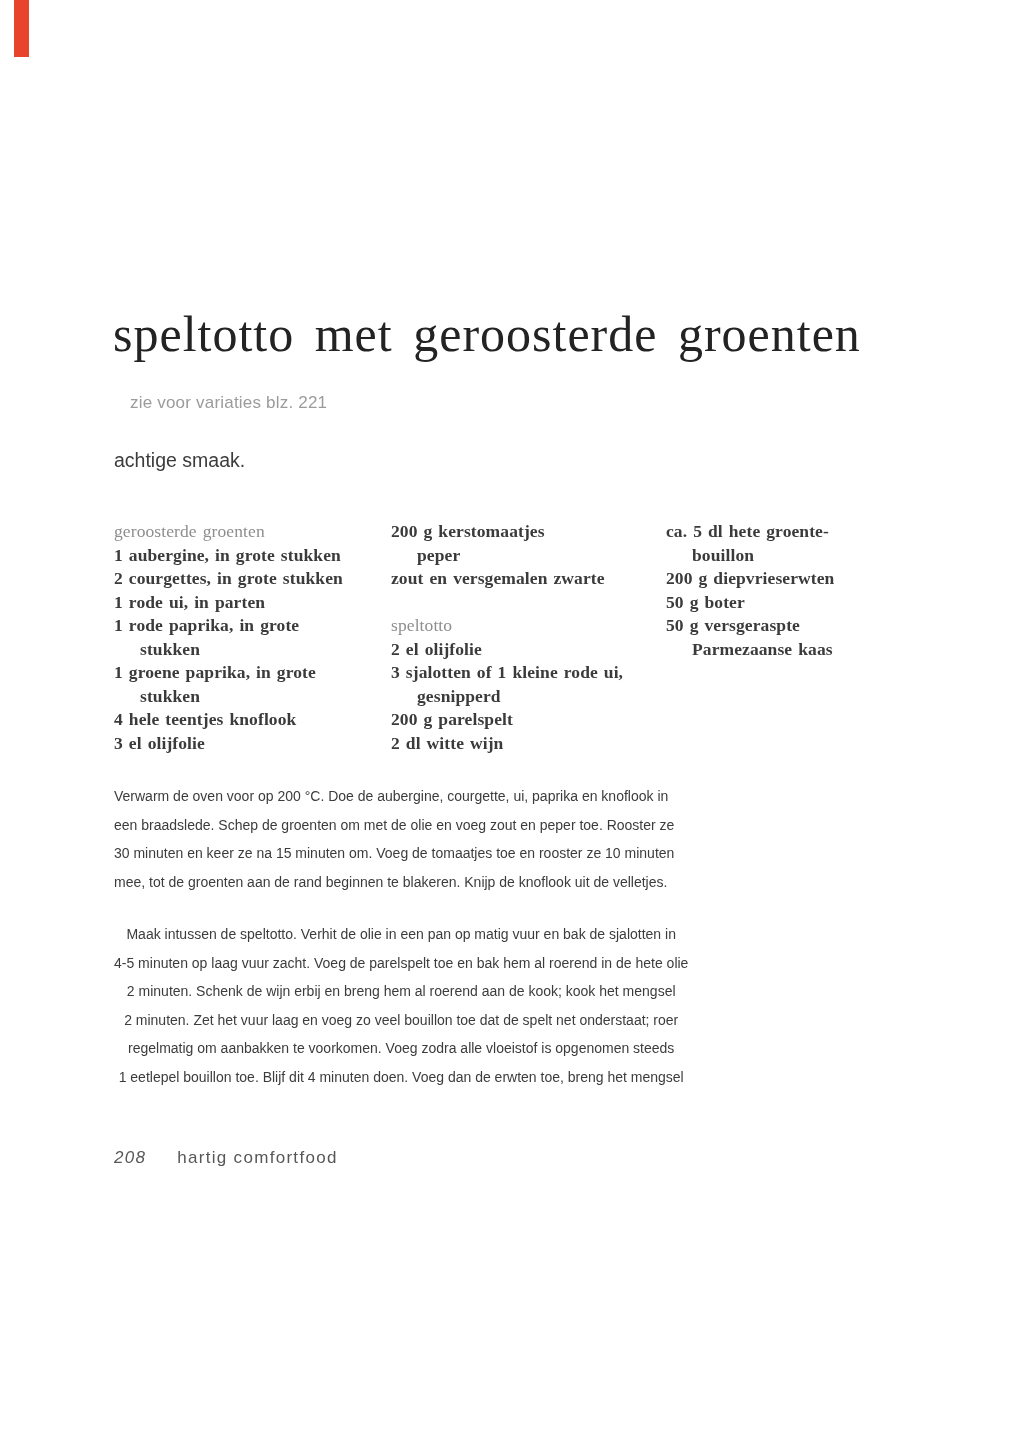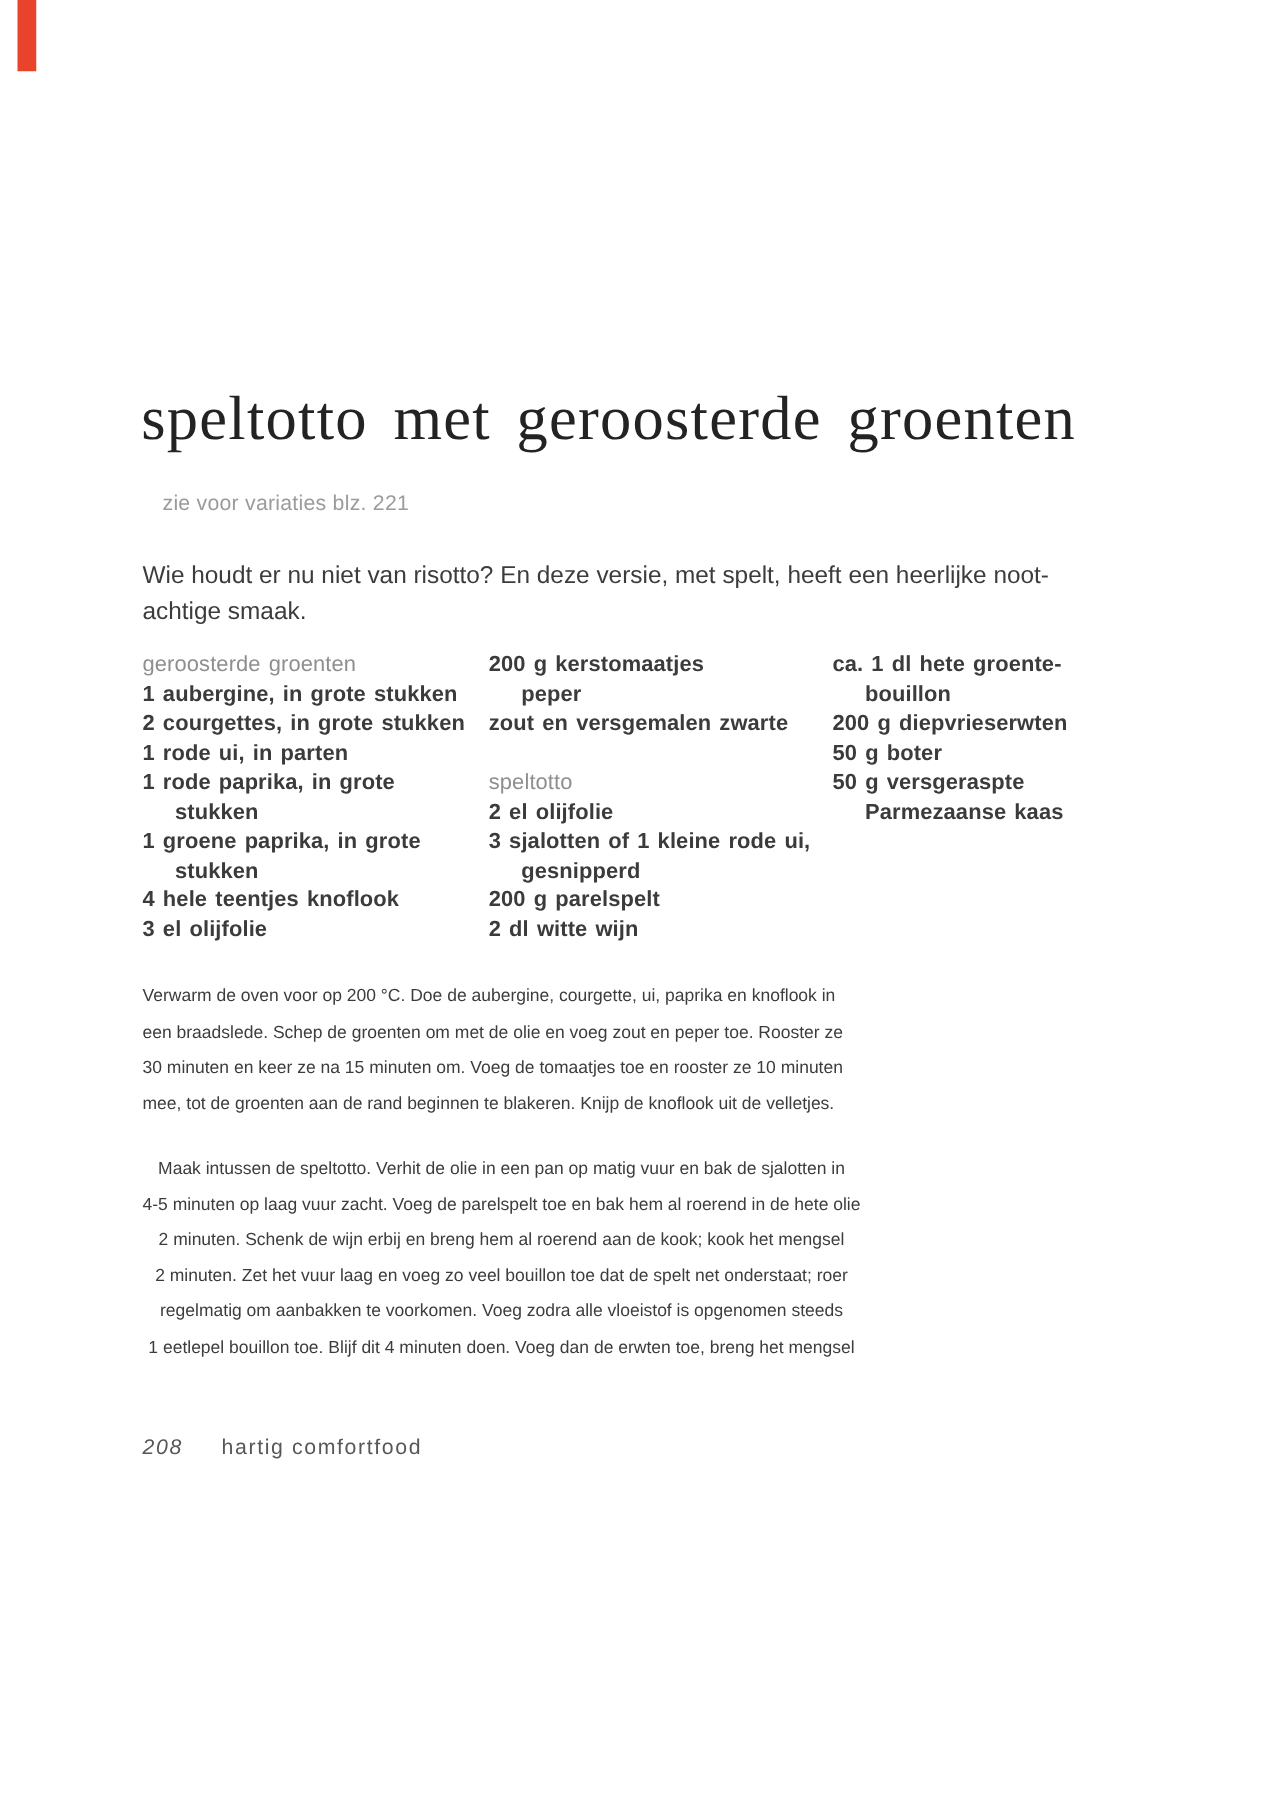--- a/index.html
+++ b/index.html
@@ -54,21 +54,21 @@
     line-height: 28.6px;
     color: #3c3c3c;
   }
   .intro .line, .para .line { white-space: pre; }
   .ingredients {
     position: absolute;
     left: 0;
     top: 521px;
     width: 1018px;
   }
-  .ing-col { position: absolute; top: 0; }
+  .ing-col { position: absolute; top: 0; font-family: Liberation Serif, serif; }
   .ing-col.c1 { left: 114px; width: 265px; }
   .ing-col.c2 { left: 391px; width: 270px; }
   .ing-col.c3 { left: 666px; width: 250px; }
   .ing-row {
     height: 23.5px;
     font-size: 17.5px;
     font-weight: 700;
     color: #3b3b3b;
     letter-spacing: 0.1px;
     word-spacing: 1.5px;
@@ -103,21 +103,20 @@
 
 <div class="page">
 
   <div class="chapter-tab"></div>
 
   <h1 class="title">speltotto met geroosterde groenten</h1>
 
   <div class="subtitle">zie voor variaties blz. 221</div>
 
   <div class="intro">
-    <div class="line">Wie houdt er nu niet van risotto? En deze versie, met spelt, heeft een heerlijke noot-</div>
     <div class="line">achtige smaak.</div>
   </div>
 
   <div class="ingredients">
 
     <div class="ing-col c1">
       <div class="ing-row header">geroosterde groenten</div>
       <div class="ing-row">1 aubergine, in grote stukken</div>
       <div class="ing-row">2 courgettes, in grote stukken</div>
       <div class="ing-row">1 rode ui, in parten</div>
@@ -136,21 +135,21 @@
       <div class="ing-row"></div>
       <div class="ing-row header">speltotto</div>
       <div class="ing-row">2 el olijfolie</div>
       <div class="ing-row">3 sjalotten of 1 kleine rode ui,</div>
       <div class="ing-row wrap">gesnipperd</div>
       <div class="ing-row">200 g parelspelt</div>
       <div class="ing-row">2 dl witte wijn</div>
     </div>
 
     <div class="ing-col c3">
-      <div class="ing-row">ca. 1 dl hete groente-</div>
+      <div class="ing-row">ca. 5 dl hete groente-</div>
       <div class="ing-row wrap">bouillon</div>
       <div class="ing-row">200 g diepvrieserwten</div>
       <div class="ing-row">50 g boter</div>
       <div class="ing-row">50 g versgeraspte</div>
       <div class="ing-row wrap">Parmezaanse kaas</div>
     </div>
 
   </div>
 
   <div class="para p1">

